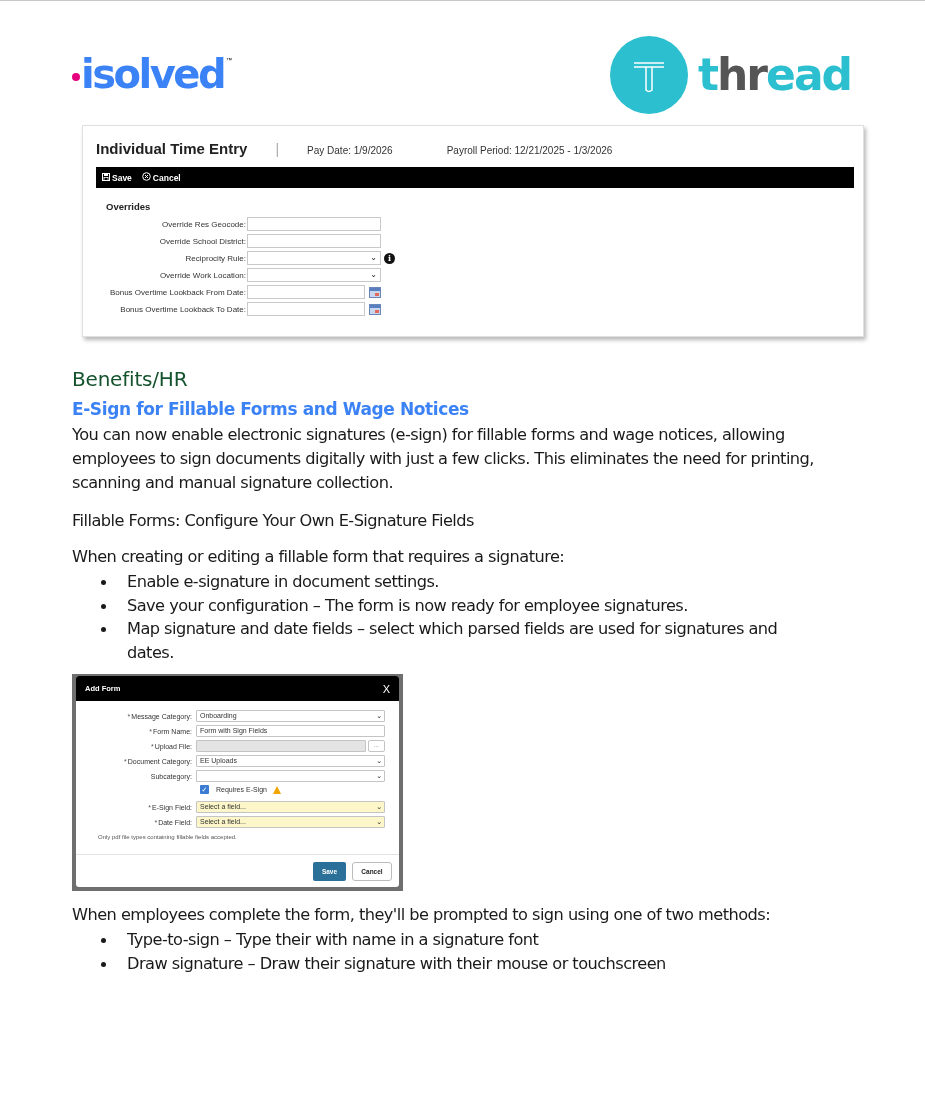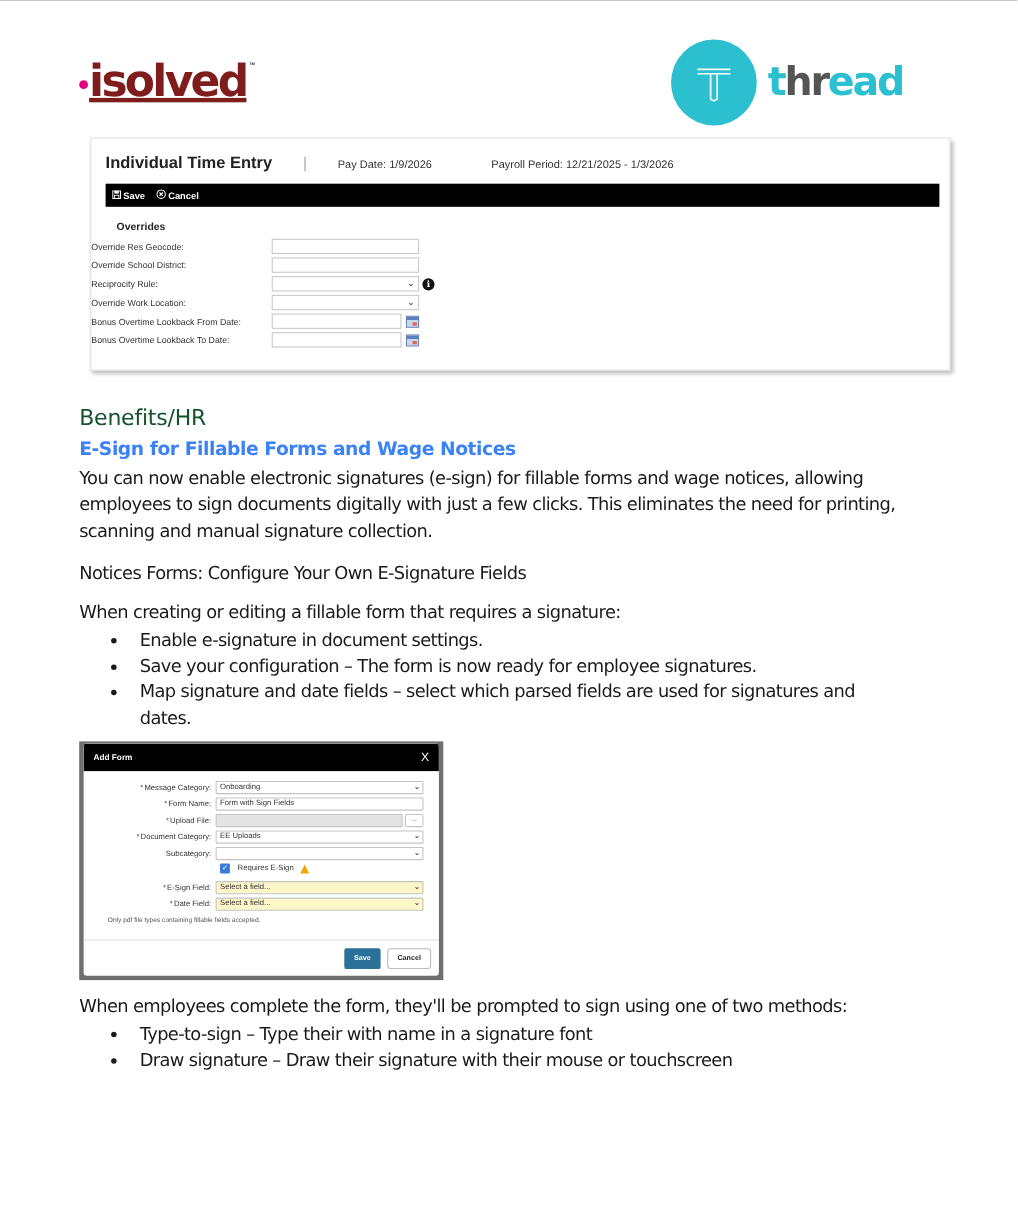--- a/index.html
+++ b/index.html
@@ -3,44 +3,44 @@
 <meta charset="utf-8">
 <style>
   * { box-sizing: border-box; margin: 0; padding: 0; }
   html, body { width: 925px; height: 1114px; background: #fff; overflow: hidden; }
   body { position: relative; font-family: "Liberation Sans", sans-serif; color: #1a1a1a; }
   .top-rule { position: absolute; left: 0; top: 0; width: 925px; height: 1px; background: #c8c8c8; }
 
   
   .isolved-logo { position: absolute; left: 72px; top: 52px; height: 44px; display: flex; align-items: center; }
   .isolved-dot { width: 8px; height: 8px; border-radius: 50%; background: #e6007e; margin-right: 1px; margin-top: 6px; }
-  .isolved-word { font-family: "DejaVu Sans", sans-serif; font-weight: bold; font-size: 40px; letter-spacing: -2.5px; color: #7f1d1d; line-height: 1; text-decoration: underline; }
+  .isolved-word { font-family: "DejaVu Sans", sans-serif; font-weight: bold; font-size: 40px; letter-spacing: -2.5px; color: #3b82f6; line-height: 1; }
   .isolved-tm { font-size: 6px; position: relative; top: -14px; left: 2px; color: #000; }
 
   .thread-logo { position: absolute; left: 610px; top: 36px; display: flex; align-items: center; }
   .thread-circle { width: 78px; height: 78px; border-radius: 50%; background: #2bbfcf; position: relative; }
   .thread-circle svg { position: absolute; left: 0; top: 0; }
-  .thread-word { margin-left: 10px; font-family: "DejaVu Sans", sans-serif; font-weight: bold; font-size: 36px; letter-spacing: -2px; line-height: 1; }
+  .thread-word { margin-left: 10px; font-family: "DejaVu Sans", sans-serif; font-weight: bold; font-size: 44px; letter-spacing: -2px; line-height: 1; }
   .thread-word .c-teal { color: #2bbfcf; }
   .thread-word .c-gray { color: #555; }
 
   
   .te-card { position: absolute; left: 82px; top: 125px; width: 782px; height: 212px; background: #fff;
     border: 1px solid #e0e0e0; box-shadow: 2px 3px 4px rgba(0,0,0,0.28); }
   .te-header { position: absolute; left: 13px; top: 14px; display: flex; align-items: baseline; gap: 20px; }
   .te-title { font-size: 15px; font-weight: bold; color: #222; }
   .te-sep { margin: 0 8px; color: #aaa; font-size: 14px; }
   .te-paydate { font-size: 10px; color: #333; }
   .te-period { font-size: 10px; color: #333; margin-left: 34px; }
   .te-toolbar { position: absolute; left: 13px; top: 41px; width: 758px; height: 21px; background: #000; display: flex; align-items: center; padding-left: 6px; }
   .tb-btn { display: flex; align-items: center; color: #fff; font-size: 8.5px; font-weight: bold; margin-right: 10px; cursor: pointer; }
   .tb-btn .ico { margin-right: 2px; display: inline-block; }
   .te-overrides-title { position: absolute; left: 23px; top: 75px; font-size: 9.5px; font-weight: bold; color: #222; }
   .te-row { position: absolute; left: 0; height: 14px; display: flex; align-items: center; }
-  .te-label { width: 164px; text-align: left; font-size: 8px; color: #333; padding-right: 1px; }
+  .te-label { width: 164px; text-align: right; font-size: 8px; color: #333; padding-right: 1px; }
   .te-input { height: 14px; border: 1px solid #c9c9c9; background: #fff; position: relative; }
   .te-input.w1 { width: 134px; }
   .te-input.w2 { width: 118px; }
   .chev { position: absolute; right: 3px; top: 1px; font-size: 8px; color: #222; }
   .info-ico { width: 11px; height: 11px; border-radius: 50%; background: #111; color: #fff; font-size: 8px; font-weight: bold; text-align: center; line-height: 11px; margin-left: 3px; font-family: "DejaVu Serif", serif; }
   .cal-ico { width: 12px; height: 11px; margin-left: 4px; background: linear-gradient(#5a7fc0 0 3px, #c8d6ee 3px); border: 1px solid #6b86b8; position: relative; }
   .cal-ico::after { content: ""; position: absolute; right: 1px; bottom: 1px; width: 4px; height: 3px; background: #e06a5a; }
 
   
   .h-section { position: absolute; left: 72px; top: 367px; font-size: 20px; color: #14532d; font-family: "DejaVu Sans", sans-serif; font-weight: normal; letter-spacing: -0.2px; }
@@ -161,21 +161,21 @@
   <div class="te-row" style="top:176px">
     <span class="te-label">Bonus Overtime Lookback To Date:</span>
     <div class="te-input w2"></div>
     <span class="cal-ico"></span>
   </div>
 </div>
 
 <h2 class="h-section">Benefits/HR</h2>
 <h3 class="h-sub">E-Sign for Fillable Forms and Wage Notices</h3>
 <p class="para p1">You can now enable electronic signatures (e-sign) for fillable forms and wage notices, allowing employees to sign documents digitally with just a few clicks. This eliminates the need for printing, scanning and manual signature collection.</p>
-<p class="para p2">Notices Forms: Configure Your Own E-Signature Fields</p>
+<p class="para p2">Fillable Forms: Configure Your Own E-Signature Fields</p>
 <p class="para p3">When creating or editing a fillable form that requires a signature:</p>
 <ul class="bullets b1">
   <li>Enable e-signature in document settings.</li>
   <li>Save your configuration – The form is now ready for employee signatures.</li>
   <li>Map signature and date fields – select which parsed fields are used for signatures and dates.</li>
 </ul>
 
 <div class="af-frame">
   <div class="af-modal">
     <div class="af-head">

